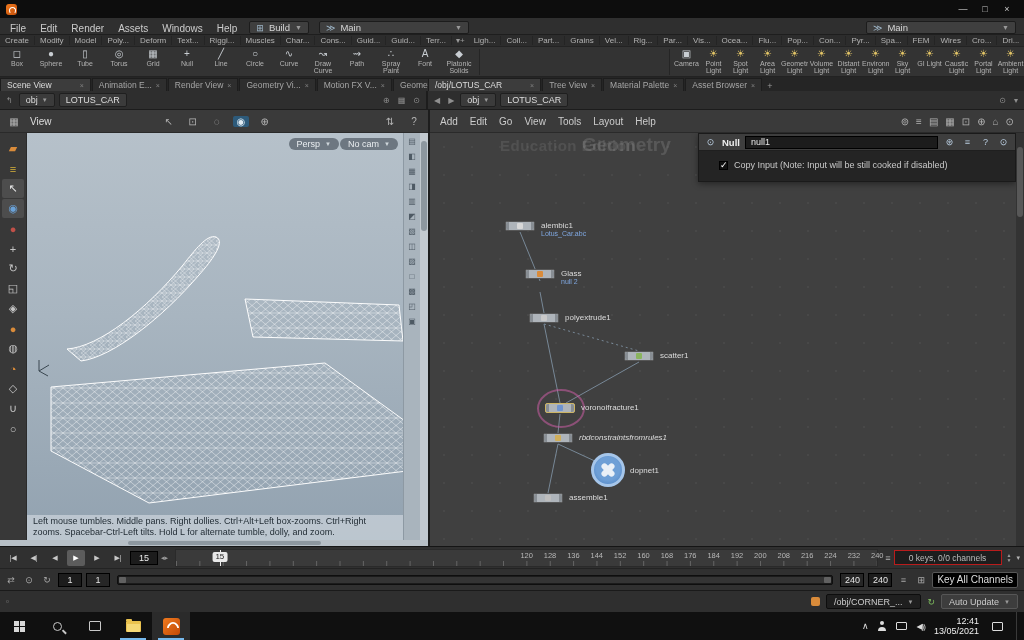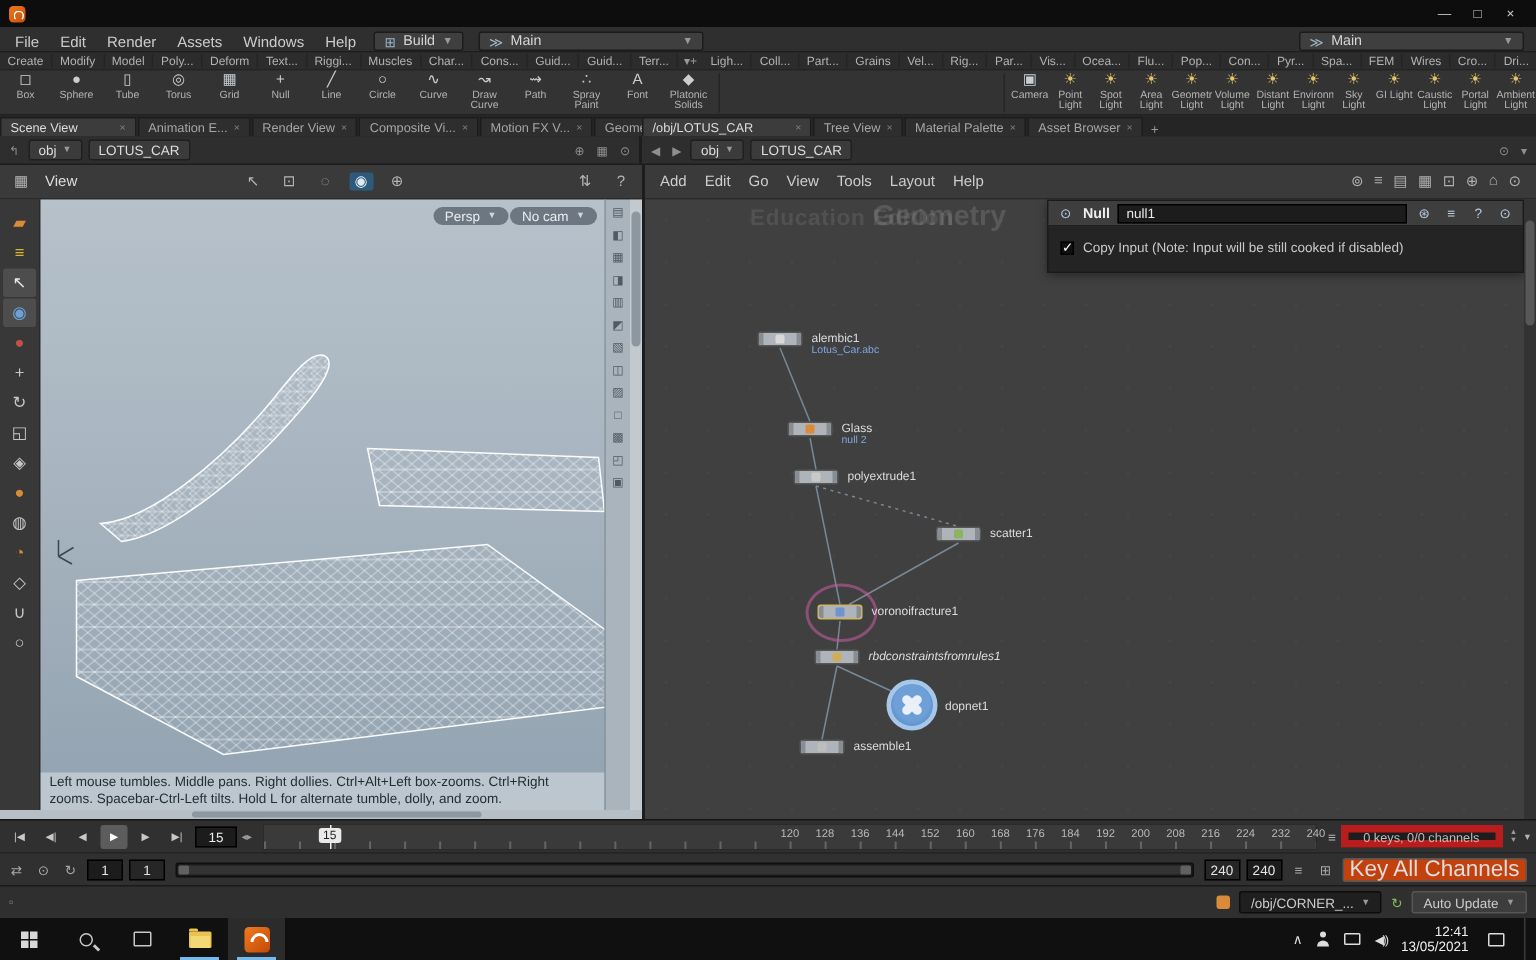--- a/index.html
+++ b/index.html
@@ -110,49 +110,49 @@
 .netvscroll{position:absolute;right:0;top:0;bottom:0;width:8px;background:#333;}
 .netvscroll .thumb{position:absolute;left:1px;right:1px;top:14px;height:70px;background:#585858;border-radius:3px;}
 
 
 .paramov{position:absolute;right:8px;top:0;width:318px;background:#242424;border:1px solid #1a1a1a;box-shadow:0 2px 6px rgba(0,0,0,.4);}
 .pohead{height:17px;background:#3e3e3e;border-bottom:1px solid #1f1f1f;display:flex;align-items:center;gap:5px;padding:0 5px;}
 .pohead .ptype{font-size:9.5px;font-weight:bold;color:#eeeeee;}
 .pohead .pname{flex:1;background:#1c1c1c;border:1px solid #000;color:#e8e8e8;font-size:9px;height:13px;display:flex;align-items:center;padding:0 5px;}
 .pohead .hic{font-size:9px;color:#b9cde0;width:13px;text-align:center;}
 .pobody{padding:7px 0 9px;}
-.cbrow{display:flex;align-items:center;gap:6px;height:14px;padding-left:8px;font-size:9px;color:#c9c9c9;}
+.cbrow{display:flex;align-items:center;gap:6px;height:14px;padding-left:20px;font-size:9px;color:#c9c9c9;}
 .cbrow .cb{width:9px;height:9px;background:#101010;border:1px solid #000;position:relative;flex:none;}
 .cbrow.checked .cb::after{content:"✓";position:absolute;left:0px;top:-2px;color:#ffffff;font-size:9px;}
 
 
 .playbar{height:22px;background:#303030;border-top:1px solid #151515;display:flex;align-items:center;padding:0 4px;gap:3px;}
 .tbtn{width:18px;height:16px;display:flex;align-items:center;justify-content:center;font-size:7px;color:#c8c8c8;border-radius:2px;}
 .tbtn.active{background:#5c5c5c;color:#ffffff;}
 .ffield{width:28px;height:14px;background:#1c1c1c;border:1px solid #000;color:#ececec;font-size:9px;display:flex;align-items:center;justify-content:center;}
 .fstep{font-size:7px;color:#9a9a9a;}
 .ruler{flex:1;height:18px;position:relative;background:#3a3a3a;border:1px solid #2a2a2a;margin:0 4px;}
 .ruler::after{content:"";position:absolute;left:0;right:0;bottom:0;height:5px;background-image:linear-gradient(90deg,rgba(255,255,255,.22) 1px,transparent 1px);background-size:3.333% 100%;}
 .rlab{position:absolute;top:1px;transform:translateX(-50%);font-size:7.5px;color:#b8b8b8;}
 .playhead{position:absolute;left:6.25%;top:0;bottom:0;width:1px;background:#efefef;}
 .phbox{position:absolute;left:6.25%;top:2px;transform:translateX(-50%);background:#e9e9e9;color:#1f1f1f;font-size:8px;padding:0 3px;border-radius:2px;line-height:10px;}
-.keysbox{height:15px;background:#1d1d1d;border:5px solid #b91c1c;color:#bbbbbb;font-size:8.5px;display:flex;align-items:center;padding:0 8px;min-width:108px;justify-content:center;}
+.keysbox{height:15px;background:#1d1d1d;border:1px solid #b91c1c;color:#bbbbbb;font-size:8.5px;display:flex;align-items:center;padding:0 8px;min-width:108px;justify-content:center;}
 .spin{display:flex;flex-direction:column;font-size:5px;color:#9a9a9a;line-height:5px;padding:0 2px;}
 
 
 .rangerow{height:22px;background:#303030;border-top:1px solid #232323;display:flex;align-items:center;padding:0 4px;gap:4px;}
 .rric{font-size:9px;color:#a8a8a8;width:14px;text-align:center;}
 .rfield{width:24px;height:14px;background:#1c1c1c;border:1px solid #000;color:#e5e5e5;font-size:9px;display:flex;align-items:center;justify-content:center;}
 .rfield.alt{background:#262626;}
 .rslider{flex:1;height:10px;background:#1b1b1b;border:1px solid #0e0e0e;border-radius:2px;position:relative;margin:0 3px;}
 .rslider .bar{position:absolute;inset:1px;background:#343434;border-radius:1px;}
 .rslider .hdl{position:absolute;top:1px;bottom:1px;width:7px;background:#616161;border-radius:1px;}
 .rslider .hdl.l{left:1px;}
 .rslider .hdl.r{right:1px;}
-.keyall{height:16px;background:#c2410c;border:1px solid #575757;border-radius:2px;color:#dddddd;font-size:15px;display:flex;align-items:center;padding:0 4px;margin-right:2px;}
+.keyall{height:16px;background:#000000;border:1px solid #575757;border-radius:2px;color:#dddddd;font-size:10px;display:flex;align-items:center;padding:0 4px;margin-right:2px;}
 
 
 .statusrow{height:22px;background:#2f2f2f;border-top:1px solid #1a1a1a;display:flex;align-items:center;padding:0 6px;gap:6px;font-size:9px;}
 .cookdot{width:9px;height:9px;border-radius:2px;background:#d98b3a;}
 .statpill{height:15px;background:#1f1f1f;border:1px solid #0d0d0d;border-radius:2px;color:#cccccc;display:flex;align-items:center;gap:5px;padding:0 7px;}
 .statpill.btn{background:#3d3d3d;border-color:#565656;}
 .statpill .car{font-size:6px;color:#999;}
 .grn{color:#7fbf5f;font-size:9px;}
 
 
@@ -387,21 +387,21 @@
       </span>
         <span class="ptab">
         <span>Animation E...</span>
         <span class="x">×</span>
       </span>
         <span class="ptab">
         <span>Render View</span>
         <span class="x">×</span>
       </span>
         <span class="ptab">
-        <span>Composite Vi...</span>
+        <span>Geometry Vi...</span>
         <span class="x">×</span>
       </span>
         <span class="ptab">
         <span>Motion FX V...</span>
         <span class="x">×</span>
       </span>
         <span class="ptab">
         <span>Geometry Sp...</span>
 
       </span>
@@ -582,21 +582,21 @@
             <line x1="128" y1="311" x2="118" y2="360"></line>
             <line x1="128" y1="311" x2="167" y2="329"></line>
           </g>
         </svg>
         <div class="node" style="position: absolute; left: 75px; top: 88px;">
 
           <i class="swatch" style="background: rgb(216, 216, 216);"></i>
           <span class="nlabel">alembic1</span>
           <span class="nsub">Lotus_Car.abc</span>
         </div>
-          <div class="node" style="position: absolute; left: 95px; top: 148px;">
+          <div class="node" style="position: absolute; left: 95px; top: 136px;">
 
           <i class="swatch" style="background: rgb(217, 139, 58);"></i>
           <span class="nlabel">Glass</span>
           <span class="nsub">null 2</span>
         </div>
           <div class="node" style="position: absolute; left: 99px; top: 180px;">
 
           <i class="swatch" style="background: rgb(201, 201, 201);"></i>
           <span class="nlabel">polyextrude1</span>
           <span class="nsub"></span>

